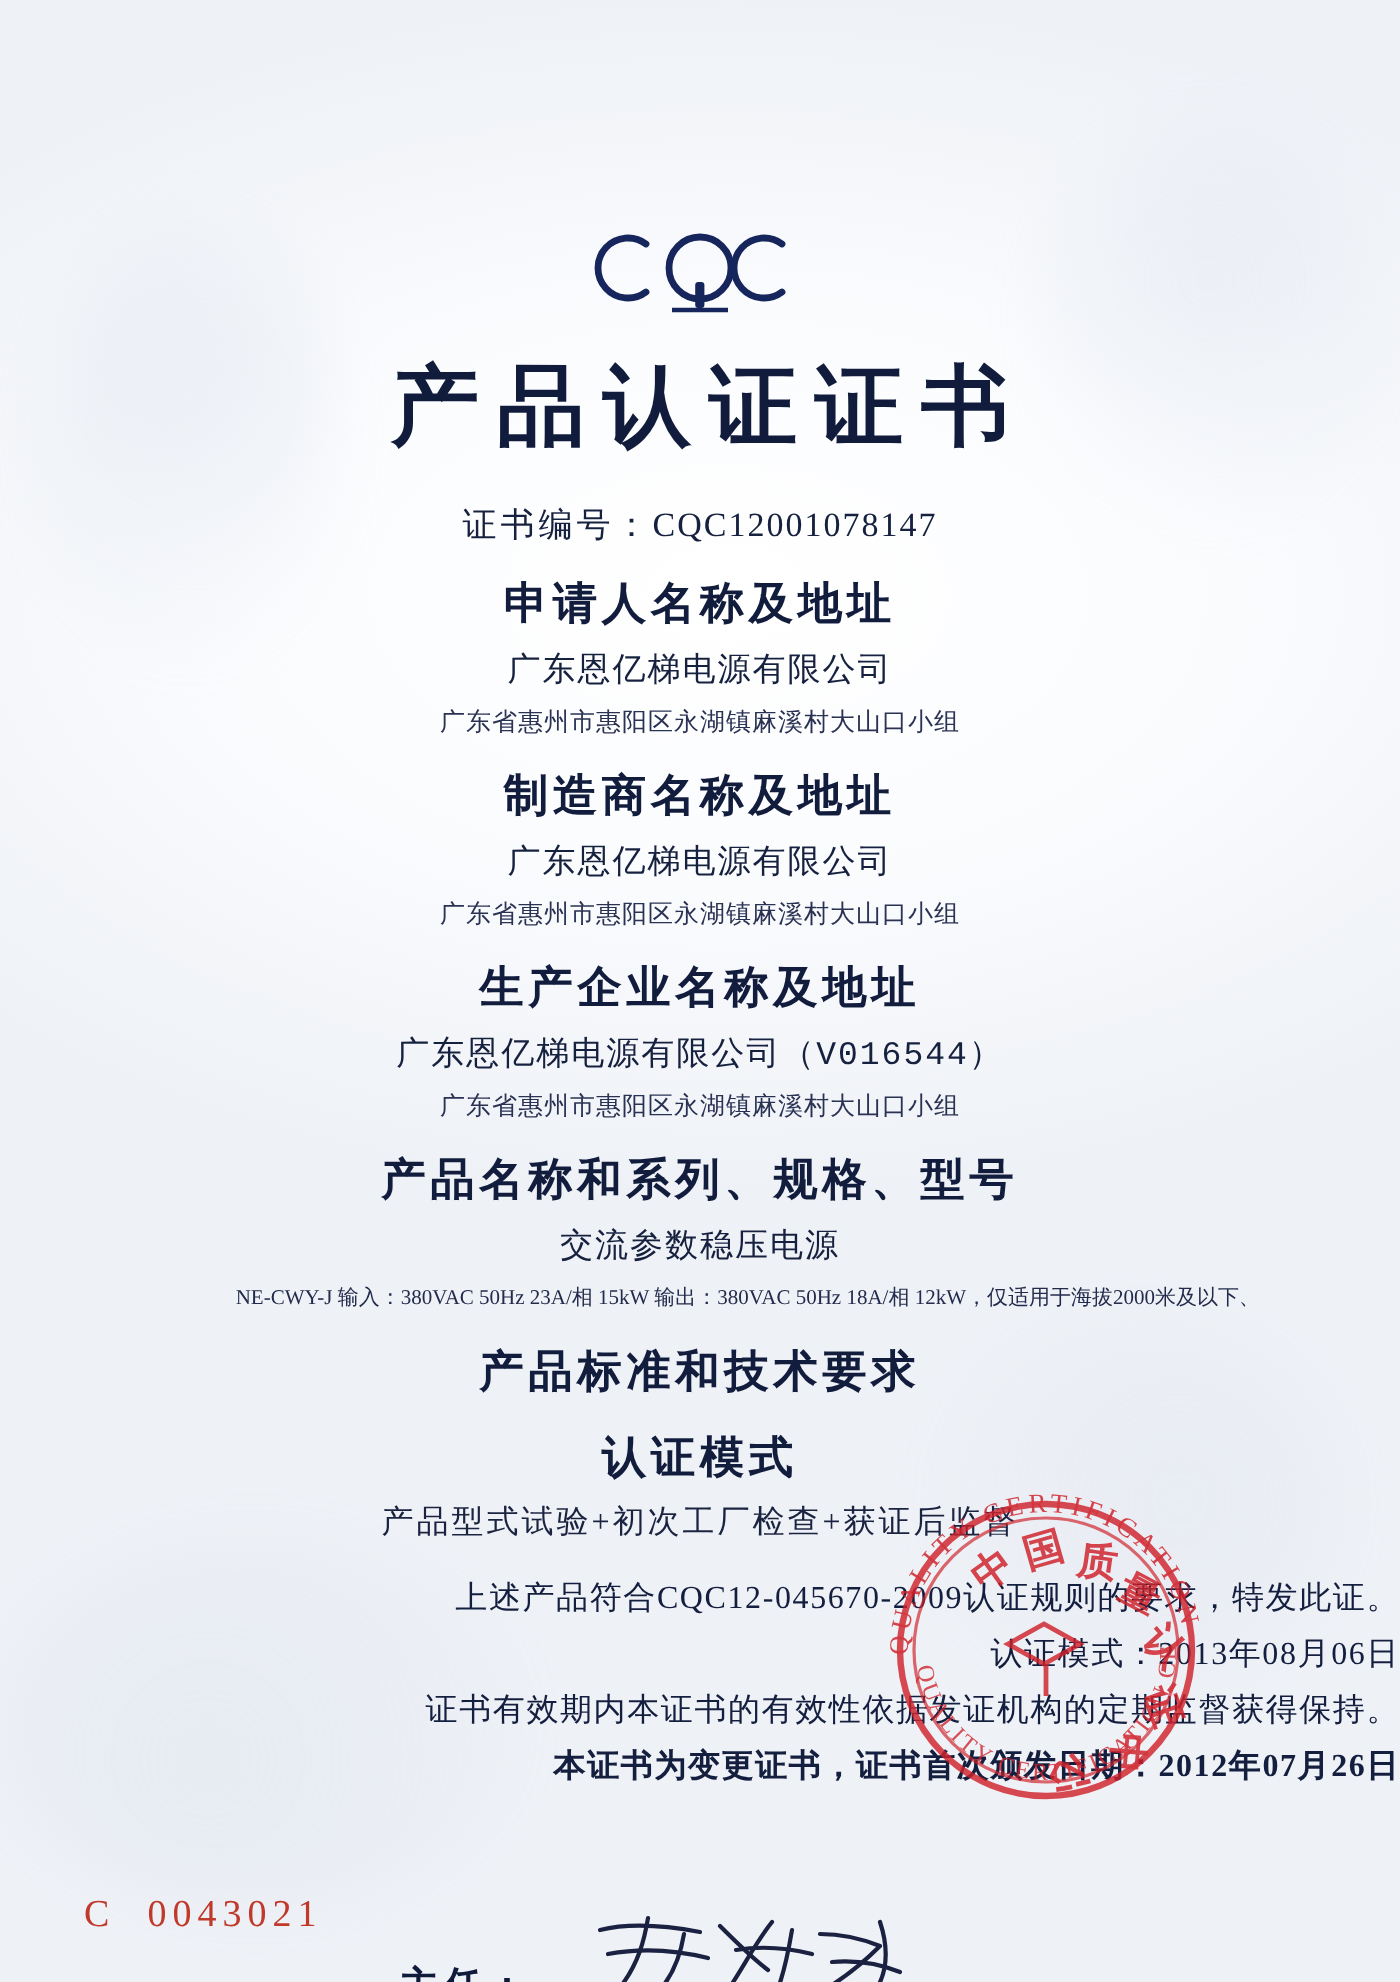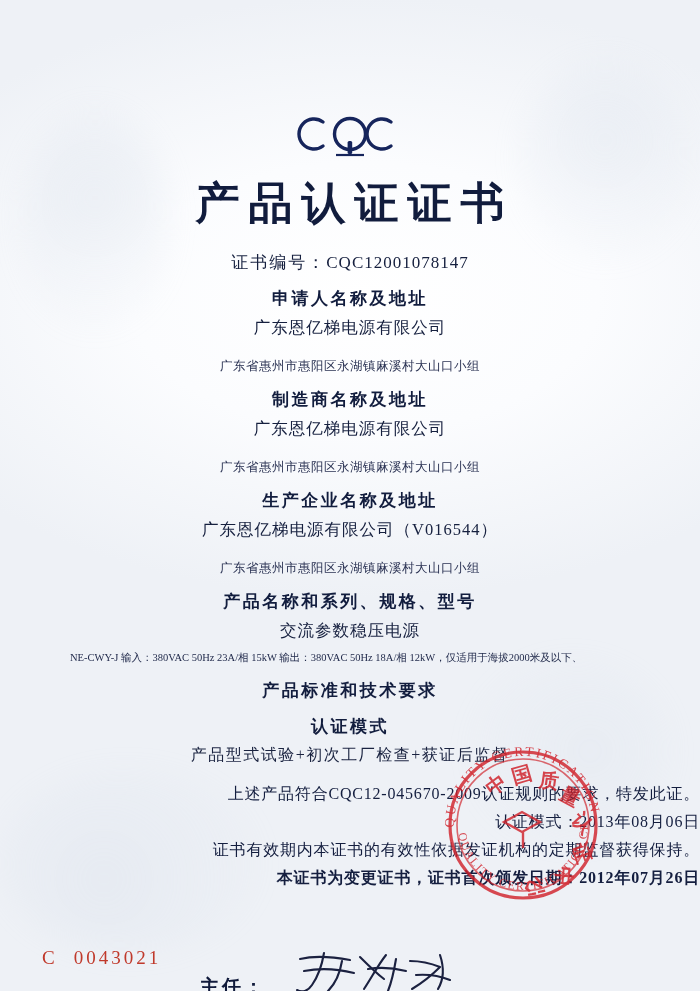--- a/index.html
+++ b/index.html
@@ -70,45 +70,46 @@
     margin-top: 18px;
     font-size: 17px;
     letter-spacing: 1px;
     color: #16203f;
   }
   .cert-no .lbl { letter-spacing: 2px; margin-top: 16px; }
 
   
   .section { margin-top: 13px; }
   .sec-head {
-    font-size: 17px;
+    font-size: 22px;
     font-weight: 700;
     letter-spacing: 2.5px;
     color: #121d3e;
   }
   .sec-line-1 {
     margin-top: 7px;
     font-size: 16.5px;
     letter-spacing: 1px;
     color: #16203f;
+    font-family: Liberation Mono, monospace;
   }
   .sec-line-2 {
-    margin-top: 19px;
+    margin-top: 7px;
     font-size: 12.5px;
     letter-spacing: 0.5px;
     color: #2a3253;
   }
 
   .spec-block {
     margin: 8px auto 0;
     width: 560px;
     font-size: 10.5px;
     line-height: 1.5;
     color: #222b4c;
-    text-align: left;
+    text-align: right;
     font-family: "Liberation Serif", serif;
   }
   .spec-block .l2 { display: block; }
 
   .std-value {
     margin-top: 7px;
     font-size: 16px;
     letter-spacing: 1px;
   }
 

